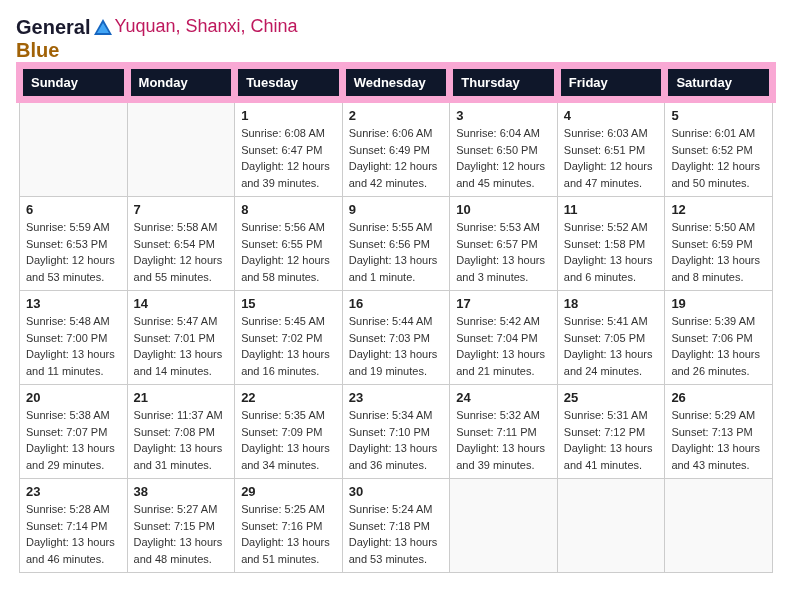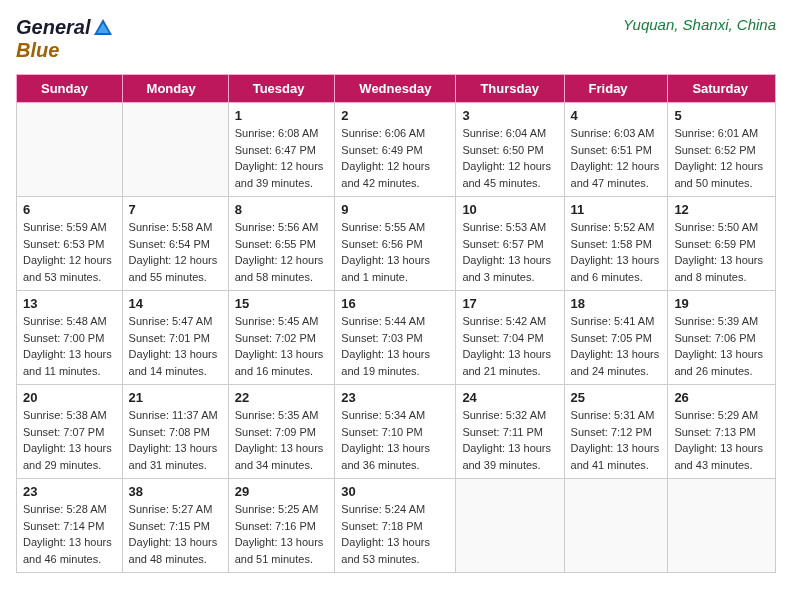--- a/index.html
+++ b/index.html
@@ -5,24 +5,21 @@
     * { box-sizing: border-box; margin: 0; padding: 0; }
     body {
       font-family: Arial, sans-serif;
       background: #fff;
       width: 792px;
       min-height: 612px;
       padding: 16px;
     }
     .header {
       display: flex;
-      justify-content: space-between;
       align-items: flex-start;
-      margin-bottom: 12px;
-      font-style: italic;
     }
     .logo {
       display: flex;
       flex-direction: column;
       align-items: flex-start;
     }
     .logo-text {
       display: flex;
       align-items: center;
     }
@@ -43,36 +40,36 @@
     }
     .title-block {
       text-align: right;
     }
     .main-title {
       font-size: 36px;
       font-weight: bold;
       color: #1a1a2e;
     }
     .subtitle {
-      font-size: 15px;
-      color: #15803d;
+      font-size: 18px;
+      color: #be185d;
     }
     .calendar {
       width: 100%;
       border-collapse: collapse;
       border: 1px solid #ccc;
     }
     .calendar th {
-      background: #be185d;
+      background: #0f172a;
       color: #fff;
       font-size: 13px;
       font-weight: bold;
-      padding: 6px 24px;
+      padding: 6px 8px;
       text-align: left;
-      border: 1px solid #f9a8d4;
+      border: 7px solid #f9a8d4;
     }
     .calendar td {
       border: 1px solid #ccc;
       vertical-align: top;
       padding: 5px 6px;
       width: calc(100% / 7);
       min-height: 80px;
       font-size: 11px;
       color: #333;
       background: #fff;

